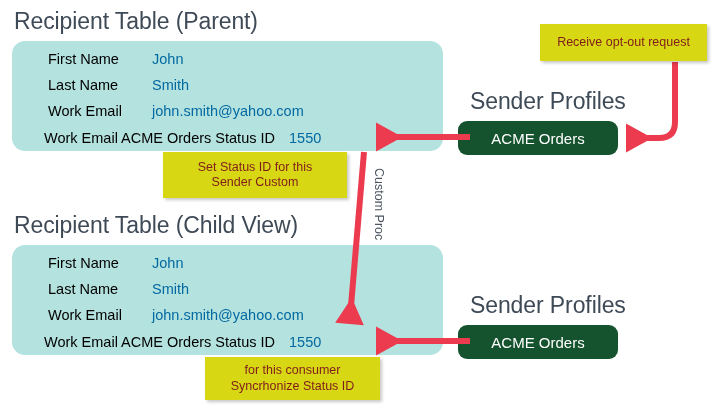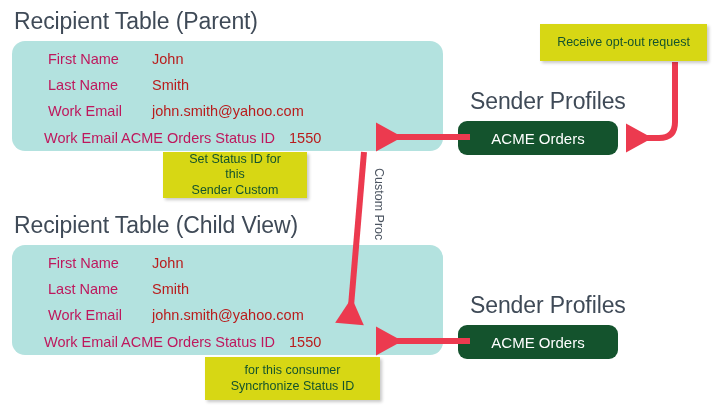--- a/index.html
+++ b/index.html
@@ -35,51 +35,51 @@
   }
 
   
   .field-row {
     position: absolute;
     white-space: nowrap;
     font-size: 14.5px;
     line-height: 1;
   }
   .field-label {
-    color: #be185d;
+    color: #000000;
   }
   .field-value {
-    color: #b91c1c;
+    color: #0369a1;
   }
 
   
   .profile-pill {
     background: #14532d;
     border-radius: 9px;
     color: #ffffff;
     font-size: 15px;
     display: flex;
     align-items: center;
     justify-content: center;
     box-sizing: border-box;
   }
 
   
   .callout {
     background: #d7d714;
-    color: #14532d;
+    color: #7f1d1d;
     font-size: 12.5px;
     line-height: 15.5px;
     text-align: center;
     display: flex;
     align-items: center;
     justify-content: center;
     box-sizing: border-box;
     box-shadow: 2px 2px 3px rgba(0,0,0,0.22);
-    padding: 2px 16px;
+    padding: 2px 8px;
   }
 
   
   .vertical-label {
     color: #4c5561;
     font-size: 12.5px;
     white-space: nowrap;
     transform-origin: left top;
     transform: rotate(90deg);
   }
@@ -169,21 +169,21 @@
 
     <path d="M 470,137 L 382,137" fill="none" stroke="#ec3a4f" stroke-width="6" marker-end="url(#arrowhead-left)"></path>
 
     <path d="M 364,152 L 350,318" fill="none" stroke="#ec3a4f" stroke-width="6" marker-end="url(#arrowhead-down)"></path>
 
     <path d="M 470,341 L 382,341" fill="none" stroke="#ec3a4f" stroke-width="6" marker-end="url(#arrowhead-left)"></path>
   </svg>
 
   <div class="abs callout" style="left:540px; top:24px; width:167px; height:37px;">Receive opt-out request</div>
 
-  <div class="abs callout" style="left:163px; top:152px; width:144px; height:46px; flex-direction:column;">
+  <div class="abs callout" style="left:163px; top:152px; width:184px; height:46px; flex-direction:column;">
     <span>Set Status ID for this</span>
     <span>Sender Custom</span>
   </div>
 
   <div class="abs callout" style="left:205px; top:357px; width:175px; height:43px; flex-direction:column;">
     <span>for this consumer</span>
     <span>Syncrhonize Status ID</span>
   </div>
 
   <div class="abs vertical-label" style="left:386px; top:168px;">Custom Proc</div>

